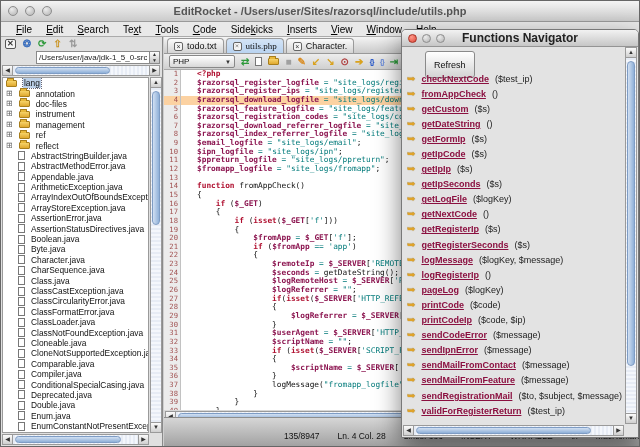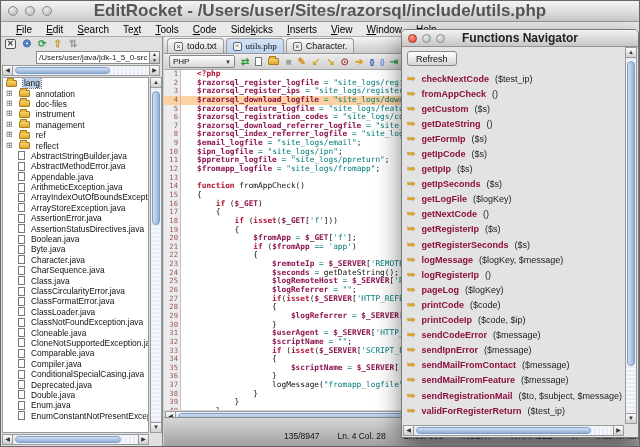--- a/index.html
+++ b/index.html
@@ -5,21 +5,21 @@
   html,body{margin:0;padding:0;background:#888;}
   #screen{width:640px;height:447px;position:relative;background:#cfcfcf;overflow:hidden;
     font-family:"Liberation Sans",sans-serif;border:1px solid #666;box-sizing:border-box;}
 
   
   .titlebar{position:absolute;left:0;top:0;right:0;height:20px;
     background:linear-gradient(#f4f4f4,#cbcbcb);border-bottom:1px solid #9a9a9a;}
   .lights{position:absolute;left:7px;top:5px;display:flex;gap:7px;}
   .light{width:10px;height:10px;border-radius:50%;box-sizing:border-box;
     background:radial-gradient(circle at 35% 30%,#ececec,#b2b2b2);border:1px solid #8d8d8d;}
-  .win-title{text-align:center;line-height:20px;font-size:17px;color:#555;font-weight:bold;
+  .win-title{text-align:center;line-height:20px;font-size:11px;color:#555;font-weight:bold;
     white-space:nowrap;overflow:hidden;}
 
   .menubar{position:absolute;top:21px;left:0;right:0;height:14px;background:#e9e9e9;
     border-bottom:1px solid #ababab;display:flex;align-items:center;padding-left:8px;}
   .menu-item{font-size:10px;color:#000;padding:0 7px;white-space:nowrap;}
   .menu-item u{text-decoration:underline;}
 
   
   .sidebar{position:absolute;left:0;top:36px;width:162px;bottom:0;background:#e0e0e0;
     border-right:1px solid #8a8a8a;box-sizing:border-box;}
@@ -114,28 +114,28 @@
   .navigator{position:absolute;left:400px;top:28px;width:238px;height:409px;
     background:#e3e3e3;border:1px solid #787878;border-radius:5px 5px 0 0;
     box-shadow:0 10px 26px rgba(0,0,0,.5);box-sizing:border-box;}
   .nav-title{height:16px;background:linear-gradient(#f2f2f2,#c6c6c6);
     border-bottom:1px solid #949494;border-radius:4px 4px 0 0;position:relative;}
   .nav-lights{position:absolute;left:6px;top:4px;display:flex;gap:5px;}
   .nav-light{width:9px;height:9px;border-radius:50%;box-sizing:border-box;
     background:radial-gradient(circle at 35% 30%,#ececec,#b2b2b2);border:1px solid #8d8d8d;}
   .nav-light.red{background:radial-gradient(circle at 35% 30%,#ff9a8a,#dd4638);border-color:#a83226;}
   .nav-title-text{text-align:center;line-height:16px;font-size:12px;font-weight:bold;color:#222;}
-  .refresh-btn{position:absolute;left:5px;top:21px;height:15px;padding:0 8px;font-size:9px;
+  .refresh-btn{position:absolute;left:23px;top:21px;height:27px;padding:0 8px;font-size:9px;
     font-family:"Liberation Sans",sans-serif;background:linear-gradient(#ffffff,#d4d4d4);
     border:1px solid #8a8a8a;border-radius:3px;color:#111;}
   .fn-list{position:absolute;left:5px;top:41px;right:15px;bottom:14px;overflow:hidden;}
   .fn-item{display:flex;align-items:center;height:15.1px;gap:6px;font-size:9px;white-space:nowrap;}
   .fn-icon{color:var(--icon-gold,#e0a32a);font-size:10px;line-height:10px;
     text-shadow:0 0 1px #8a6a10;flex:none;}
-  .fn-name{font-weight:bold;color:var(--function-name,#8b1040);}
+  .fn-name{font-weight:bold;color:var(--function-name,#8b1040);text-decoration:underline;}
   .fn-params{color:#222;}
   .nav-vsb{right:1px;top:17px;bottom:13px;}
   .nav-hsb{position:absolute;left:1px;right:14px;bottom:1px;}
 </style>
 </head>
 <body>
 
 <div id="screen">
 
   <div class="titlebar">
@@ -262,20 +262,24 @@
           <span class="mini-page"></span>
           <span class="tree-label">Character.java</span>
         </div>
         <div class="tree-row file">
           <span class="mini-page"></span>
           <span class="tree-label">CharSequence.java</span>
         </div>
         <div class="tree-row file">
           <span class="mini-page"></span>
           <span class="tree-label">Class.java</span>
+        </div>
+        <div class="tree-row file">
+          <span class="mini-page"></span>
+          <span class="tree-label">ClassCastException.java</span>
         </div>
         <div class="tree-row file">
           <span class="mini-page"></span>
           <span class="tree-label">ClassCircularityError.java</span>
         </div>
         <div class="tree-row file">
           <span class="mini-page"></span>
           <span class="tree-label">ClassFormatError.java</span>
         </div>
         <div class="tree-row file">

